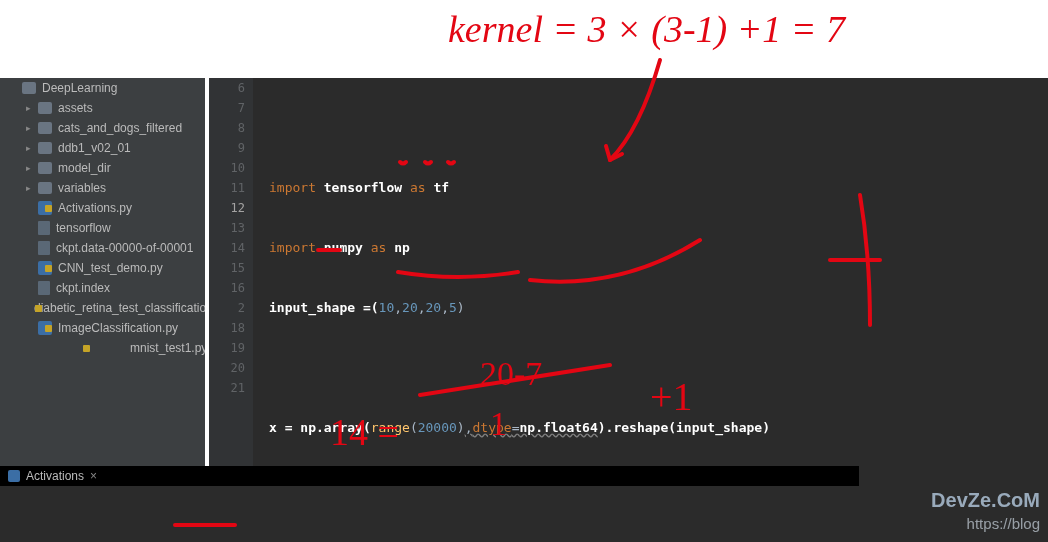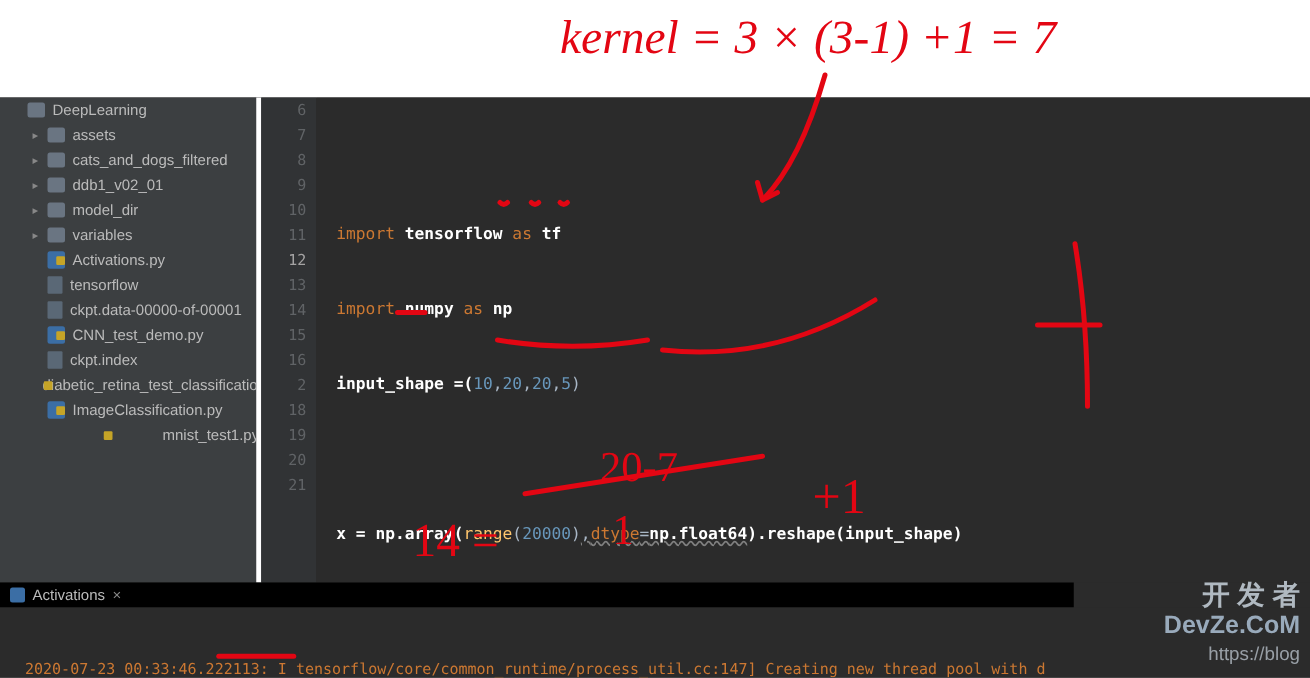--- a/index.html
+++ b/index.html
@@ -306,27 +306,22 @@
     
     
   </div>
 
   <div class="run-tab">
     <span class="run-icon"></span>
     <span>Activations</span>
     <span class="run-close">×</span>
   </div>
 
-  <div class="console">
-    <div class="log">2020-07-23 00:33:46.222113: I tensorflow/core/common_runtime/process_util.cc:147] Creating new thread pool with d</div>
-    
-  </div>
 
   <div class="watermark">
-    <div>开 发 者</div>
     <div style="font-size:20px;color:#99aabb">DevZe.CoM</div>
     <div class="sub">https://blog</div>
   </div>
 </div>
 
 <svg class="annotation-layer" width="1048" height="542">
   <g stroke="#e30613" stroke-width="4" fill="none" stroke-linecap="round" stroke-linejoin="round">
 
     <text x="448" y="42" fill="#e30613" stroke="none" font-size="38" font-family="Comic Sans MS, cursive" font-style="italic">kernel = 3 × (3-1) +1 = 7</text>
 

